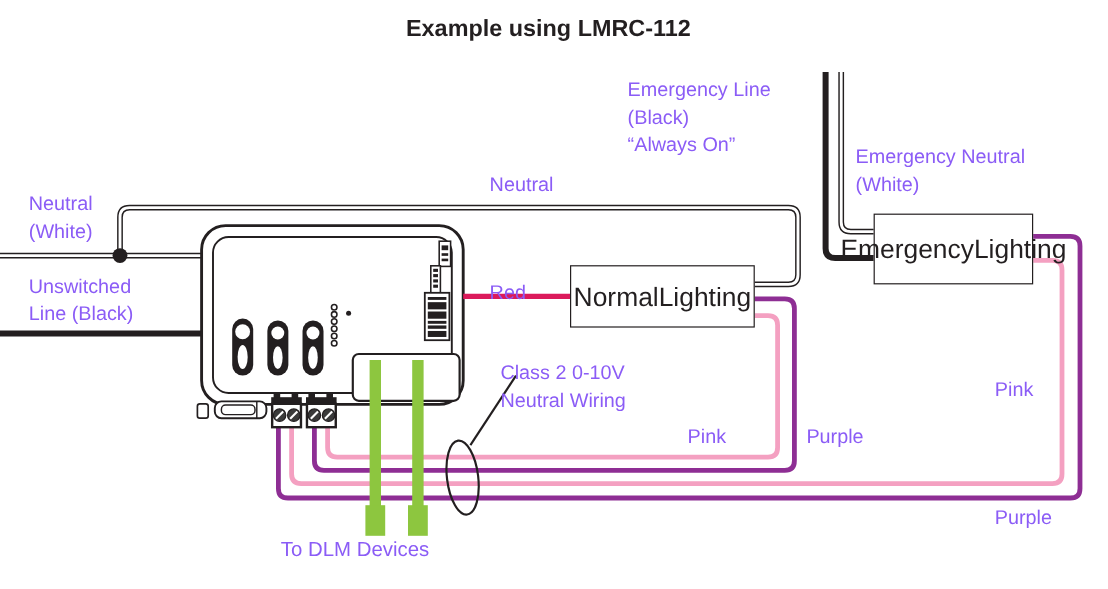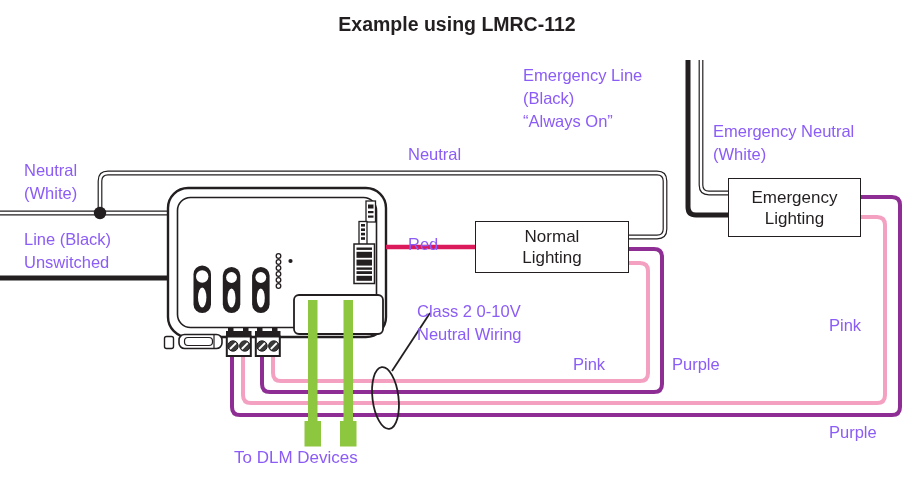--- a/index.html
+++ b/index.html
@@ -3,22 +3,22 @@
 <meta charset="utf-8">
 <style>
   html,body{margin:0;padding:0;background:#fff;}
   #page{position:relative;width:923px;height:491px;background:#fff;overflow:hidden;
         font-family:"Liberation Sans",sans-serif;color:#231F20;}
   #wires{position:absolute;left:0;top:0;}
   .lbl{position:absolute;font-size:16.5px;line-height:1.38;white-space:nowrap;color:#8b5cf6;}
   .title{position:absolute;left:457px;top:13px;transform:translateX(-50%);
          font-size:19.5px;font-weight:700;white-space:nowrap;}
   .box{position:absolute;background:#fff;border:1.6px solid #231F20;
-       display:flex;flex-direction:column;align-items:center;justify-content:center;
-       font-size:17px;line-height:21px;text-align:center;}
+       display:flex;flex-direction:row;align-items:center;justify-content:center;
+       font-size:22px;line-height:21px;text-align:center;}
   .dlm{font-size:17px;}
 </style>
 </head>
 <body>
 
 <div id="page">
 
   <svg id="wires" width="923" height="491" viewBox="0 0 923 491">
 
     <g fill="none" stroke-width="4.8" stroke="#231F20">
@@ -164,22 +164,22 @@
     <div>Emergency Neutral</div>
     <div>(White)</div>
   </div>
 
   <div class="lbl" style="left:24px;top:159px;">
     <div>Neutral</div>
     <div>(White)</div>
   </div>
 
   <div class="lbl" style="left:24px;top:228px;">
+    <div>Unswitched</div>
     <div>Line (Black)</div>
-    <div>Unswitched</div>
   </div>
 
   <div class="lbl" style="left:408px;top:143px;">Neutral</div>
   <div class="lbl" style="left:408px;top:233px;">Red</div>
   <div class="lbl" style="left:573px;top:353px;">Pink</div>
   <div class="lbl" style="left:672px;top:353px;">Purple</div>
   <div class="lbl" style="left:829px;top:314px;">Pink</div>
   <div class="lbl" style="left:829px;top:421px;">Purple</div>
 
   <div class="lbl" style="left:417px;top:300px;">

